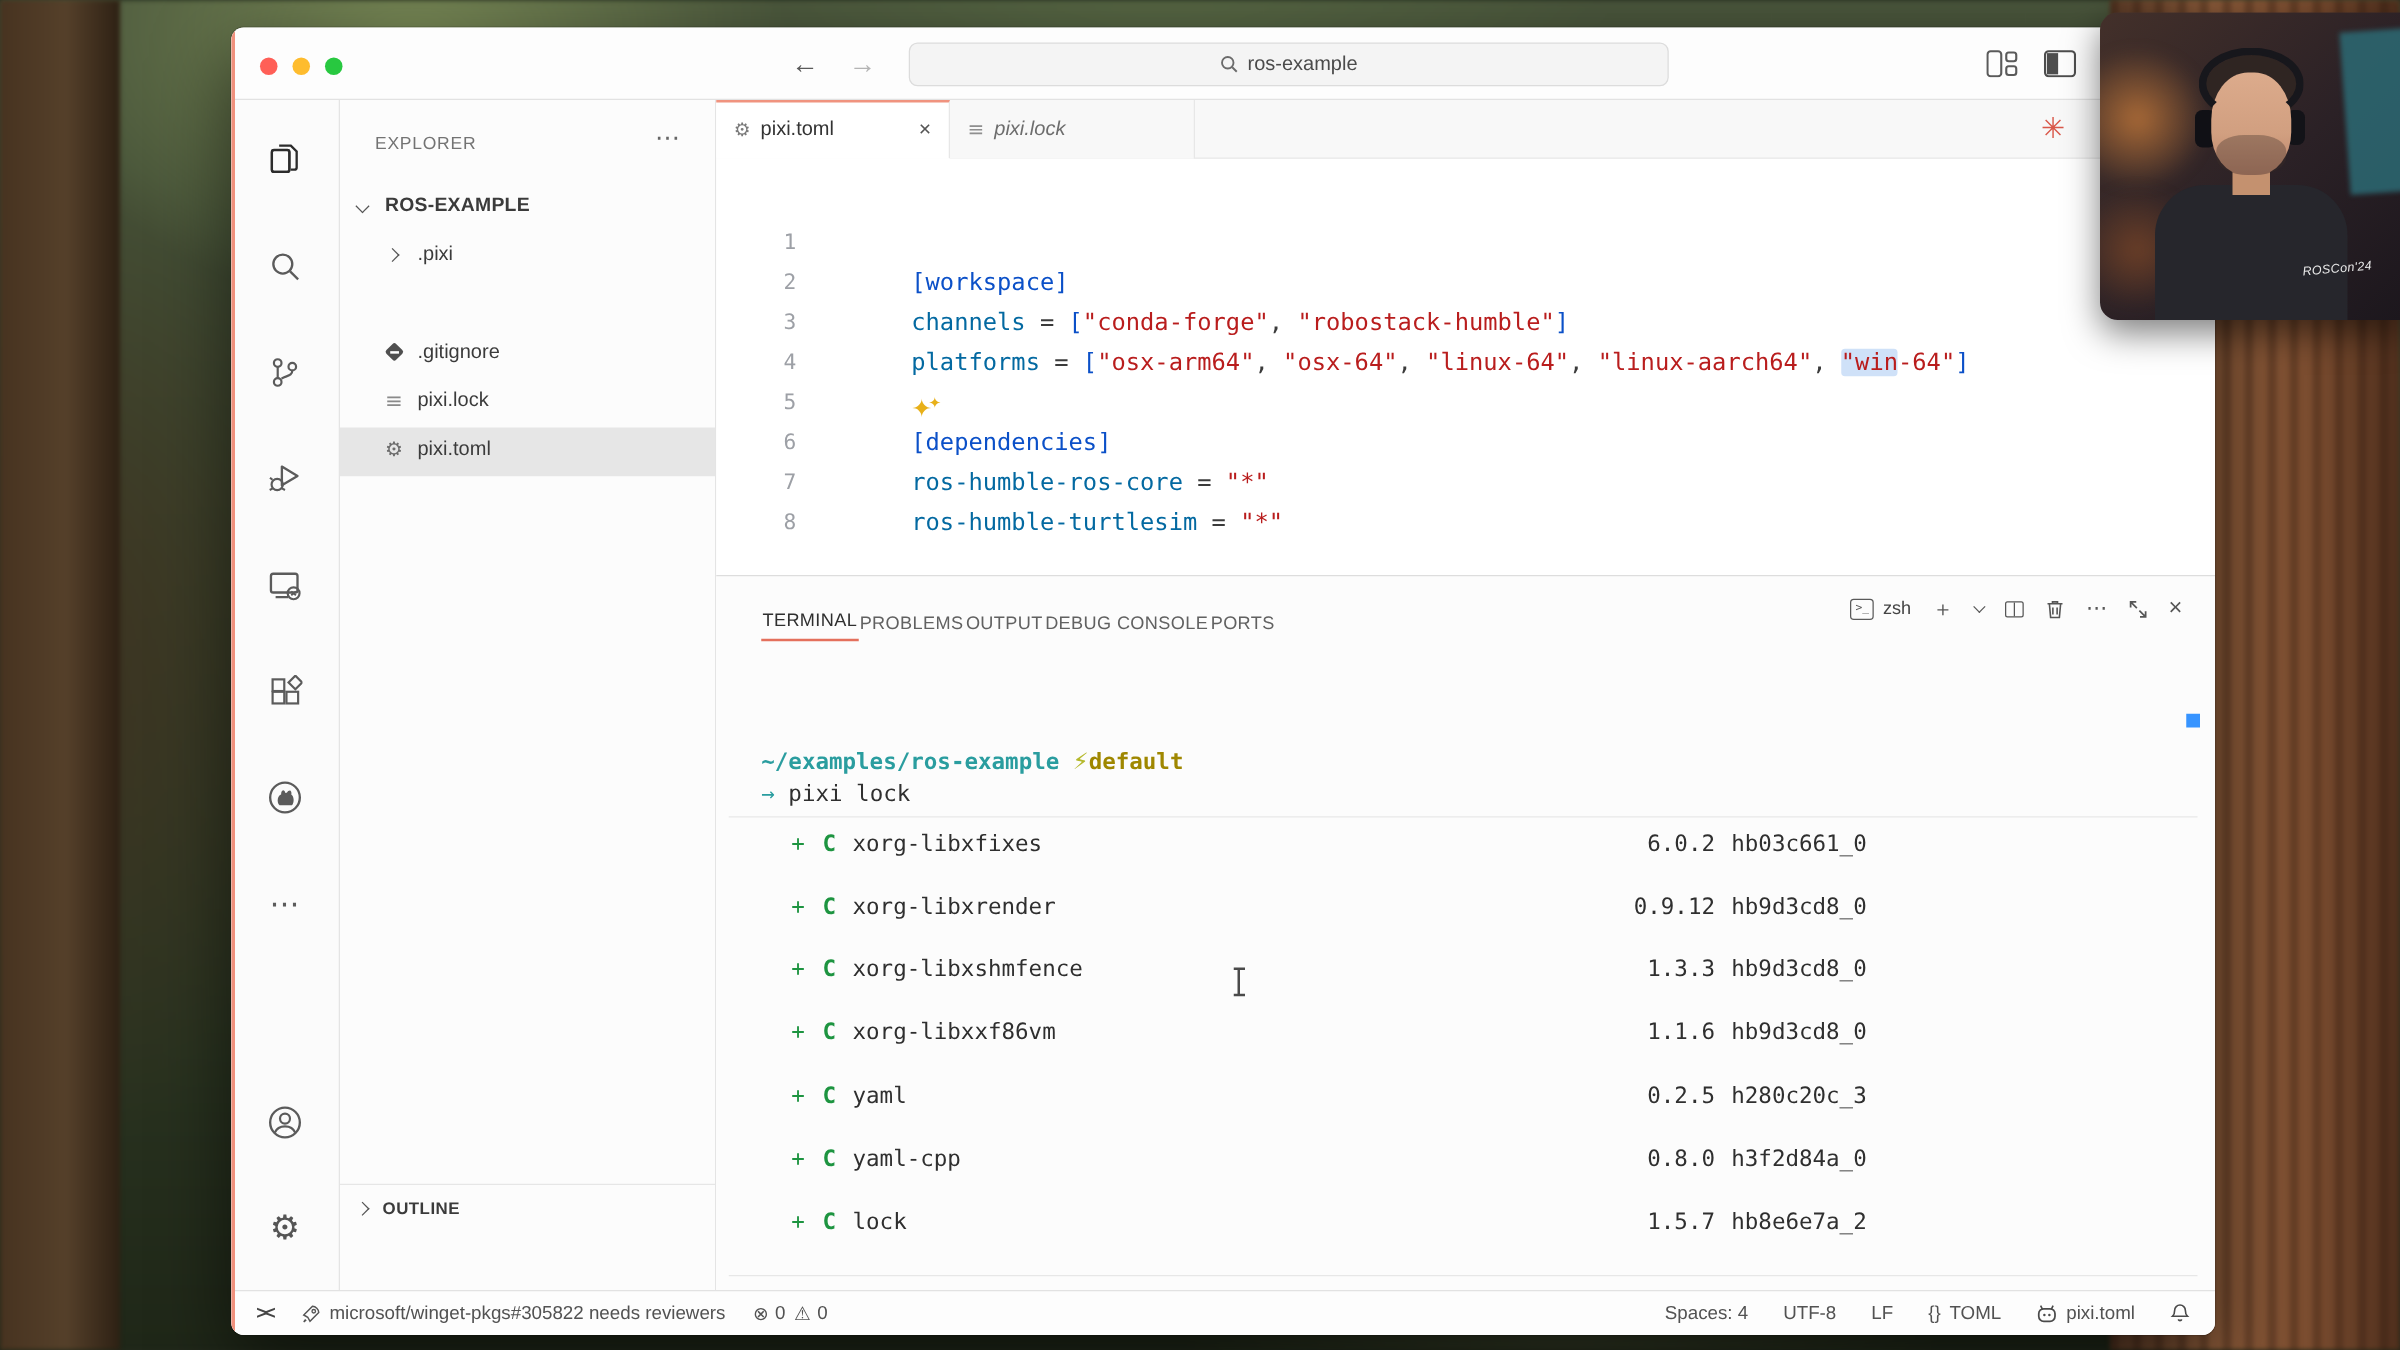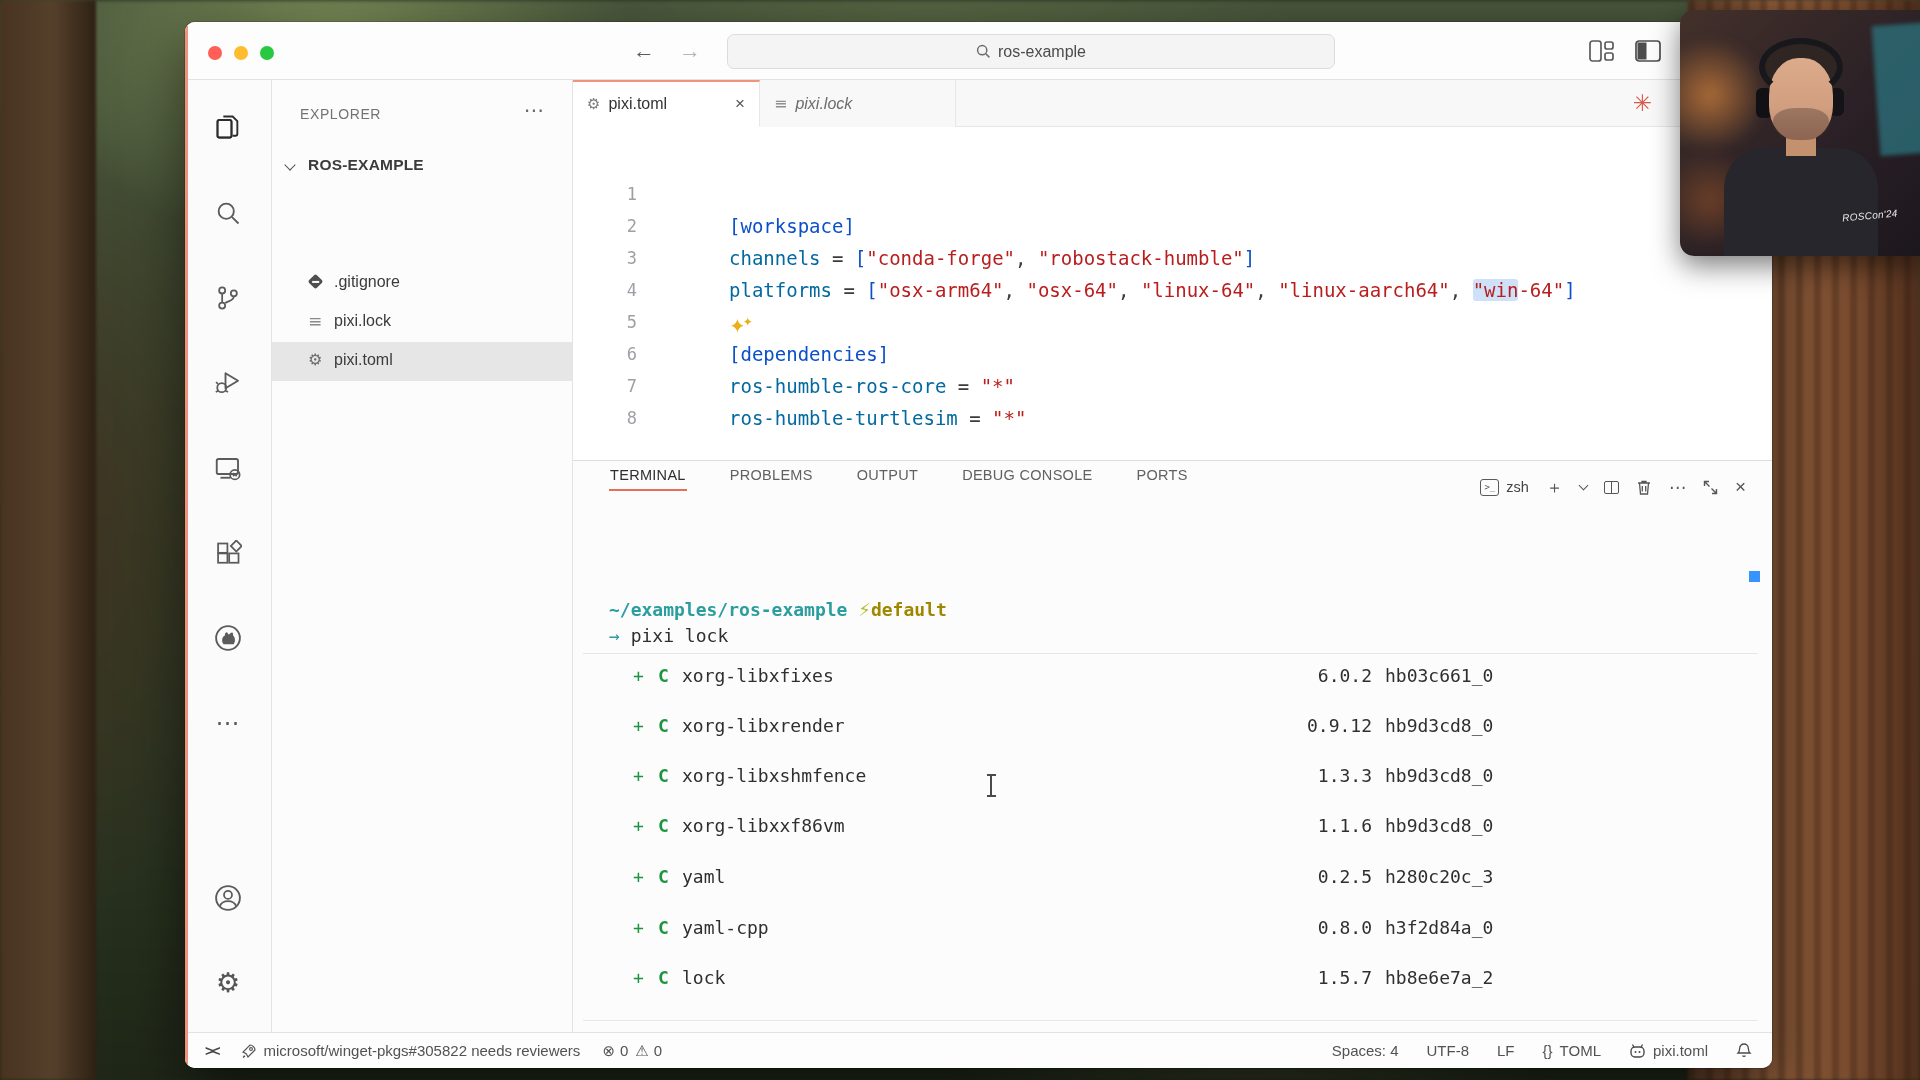--- a/index.html
+++ b/index.html
@@ -96,21 +96,21 @@
   .tk.sec,.tk.brk{color:#0b50c8;}
   .tk.key{color:#0369a1;}
   .tk.op{color:#3b3b3b;}
   .tk.str{color:#b91d1d;}
   .tk.hl{color:#b91d1d;background:#cfe1f8;border-radius:3px;}
   .sparkle{color:#e8b019;font-size:20px;font-family:"DejaVu Sans",sans-serif;}
   .sparkle.small{font-size:12px;vertical-align:super;margin-left:-3px;}
 
   
   .panel{position:absolute;left:388px;top:438px;right:0;bottom:36px;background:#fcfcfc;border-top:1px solid #ddd;}
-  .panel-tabs{position:absolute;left:36px;top:0;height:52px;display:flex;gap:42px;align-items:flex-start;
+  .panel-tabs{position:absolute;left:36px;top:0;height:52px;display:flex;align-items:flex-end;
     font-size:14.5px;color:#616161;letter-spacing:.3px;}
   .ptab{padding:6px 1px;}
   .ptab.active{color:#2f2f2f;border-bottom:2px solid #e4705c;}
   .panel-actions{position:absolute;right:26px;top:0;height:52px;display:flex;gap:17px;align-items:center;color:#565656;}
   .zsh-chip{display:flex;align-items:center;gap:7px;font-size:14.5px;color:#444;}
   .zsh-ic{width:19px;height:17px;border:1.4px solid #5a5a5a;border-radius:3px;font-size:9px;line-height:14px;
     text-align:center;color:#5a5a5a;font-family:"DejaVu Sans Mono",monospace;}
   .pa-glyph{font-size:17px;color:#565656;}
   .pa-chev{width:7px;height:7px;border-right:1.5px solid #565656;border-bottom:1.5px solid #565656;transform:rotate(45deg);margin-top:-4px;}
   .pa-split{width:15px;height:13px;border:1.4px solid #565656;border-radius:2px;position:relative;}
@@ -286,31 +286,39 @@
 
   <div class="sidebar">
     <div class="sb-header">
       <div class="sb-title">EXPLORER</div>
       <div class="sb-more">⋯</div>
     </div>
     <div class="tree-row" style="top:67px">
       <span class="chev chev-down tree-chev"></span>
       <span class="root-label">ROS-EXAMPLE</span>
     </div>
+    <div class="tree-row" style="top:106px">
+      <span class="chev chev-right pixi-chev"></span>
+      <span class="item-label">.pixi</span>
+    </div>
     <div class="tree-row" style="top:184px">
       <span class="diamond"></span>
       <span class="item-label">.gitignore</span>
     </div>
     <div class="tree-row" style="top:223px">
       <span class="ic-list">≡</span>
       <span class="item-label">pixi.lock</span>
     </div>
     <div class="tree-row sel" style="top:262px">
       <span class="ic-gear-sm">⚙</span>
       <span class="item-label">pixi.toml</span>
+    </div>
+    <div class="sb-section" style="top:867px">
+      <span class="chev chev-right sb-sec-chev"></span>
+      <span class="sb-sec-label">OUTLINE</span>
     </div>
   </div>
 
   <div class="editorgroup">
     <div class="tabbar">
       <div class="tab tab-active">
         <span class="tgear">⚙</span>
         <span>pixi.toml</span>
         <span class="tab-close">×</span>
       </div>

